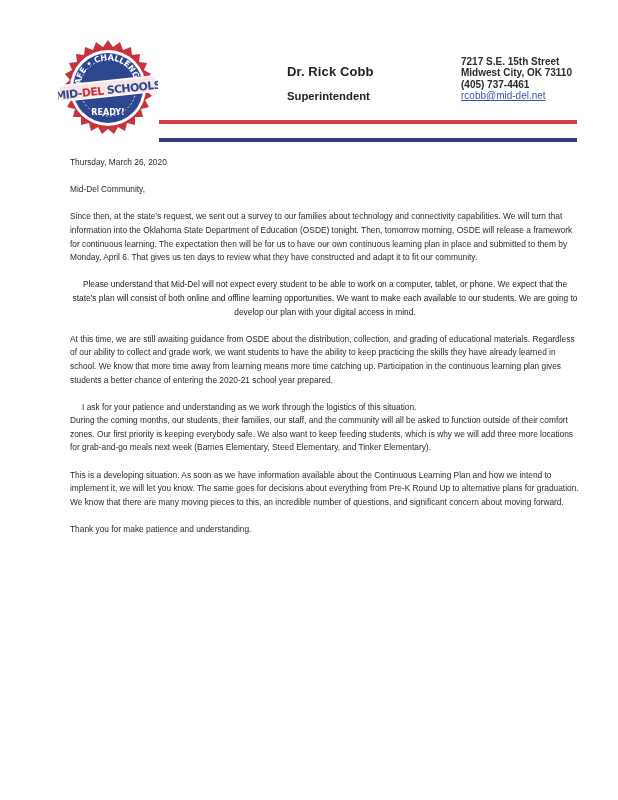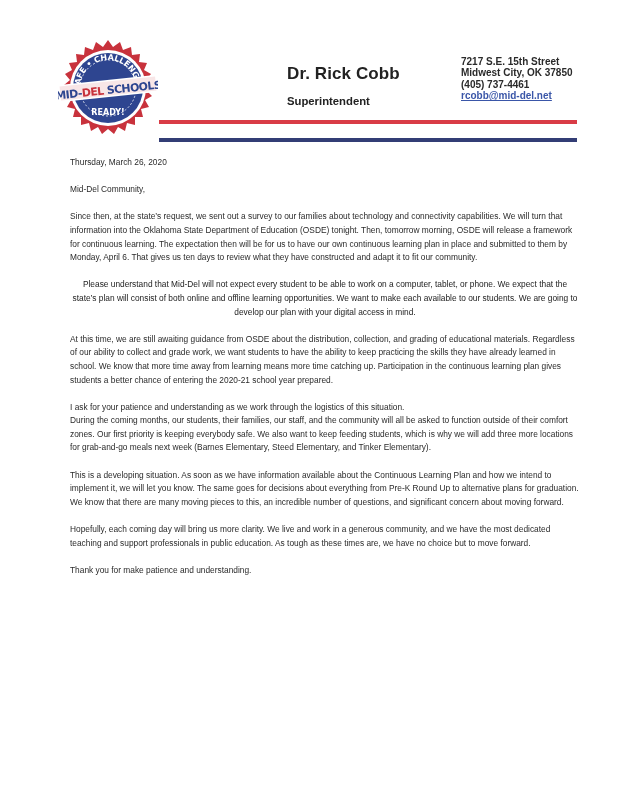--- a/index.html
+++ b/index.html
@@ -1,31 +1,31 @@
 <!DOCTYPE html>
 <html><head>
   <meta charset="utf-8">
   <style>
     html, body { margin: 0; padding: 0; background: #ffffff; }
     body { width: 618px; height: 800px; position: relative; overflow: hidden;
            font-family: "Liberation Sans", sans-serif; color: #1e1e1e; }
     .logo { position: absolute; left: 58px; top: 38px; width: 100px; height: 100px; }
     .name-block { position: absolute; left: 287px; top: 64px; }
-    .name { font-size: 17px; font-weight: bold; color: #222; letter-spacing: 0.1px; }
+    .name { font-size: 13px; font-weight: bold; color: #222; letter-spacing: 0.1px; }
     .title { font-size: 11.3px; font-weight: bold; color: #222; margin-top: 11px; }
     .addr { position: absolute; left: 461px; top: 56px; font-size: 10px; font-weight: bold;
             color: #2a2a2a; line-height: 11.4px; }
-    .addr a { color: #3a56a8; font-weight: bold; text-decoration: underline; }
+    .addr a { color: #3a56a8; font-weight: normal; text-decoration: underline; }
     .rule { position: absolute; left: 159px; width: 418px; height: 4px; }
     .rule.red { top: 120px; background: #d93c46; }
     .rule.navy { top: 138px; background: #333d75; }
     .body { position: absolute; left: 70px; top: 156px; width: 510px; font-size: 8.35px;
             line-height: 13.6px; color: #2b2b2b; }
     .body p { margin: 0 0 13.6px 0; }
-    .body p.tight { margin-bottom: 0; }
+    .body p.tight { margin-bottom: 0; margin-left: 12px; }
     .body p.bold { font-weight: normal; color: #1c1c1c; text-align: center; }
   </style>
 </head>
 <body>
 
 <div class="logo">
   <svg width="100" height="100" viewBox="0 0 100 100">
     <polygon fill="#c8323c" points="50,2 55,9 62,4 65,12 73,9 74,17 82,16 81,24 89,25 86,32 93,36 88,42 94,47 88,52 94,58 87,62 91,69 83,71 85,79 77,79 77,87 69,85 67,93 60,89 56,96 50,91 44,96 40,89 33,93 31,85 23,87 23,79 15,79 17,71 9,69 13,62 6,58 12,52 6,47 12,42 7,36 14,32 11,25 19,24 18,16 26,17 27,9 35,12 38,4 45,9"></polygon>
     <circle cx="50" cy="50" r="38" fill="#ffffff"></circle>
     <circle cx="50" cy="50" r="35" fill="#2e4590"></circle>
@@ -44,32 +44,31 @@
   </svg>
 </div>
 
 <div class="name-block">
   <div class="name">Dr. Rick Cobb</div>
   <div class="title">Superintendent</div>
 </div>
 
 <div class="addr">
   <div>7217 S.E. 15th Street</div>
-  <div>Midwest City, OK 37850</div>
+  <div>Midwest City, OK 73110</div>
   <div>(405) 737-4461</div>
   <div><a>rcobb@mid-del.net</a></div>
 </div>
 
 <div class="rule red"></div>
 <div class="rule navy"></div>
 
 <div class="body">
   <p>Thursday, March 26, 2020</p>
   <p>Mid-Del Community,</p>
   <p>Since then, at the state’s request, we sent out a survey to our families about technology and connectivity capabilities. We will turn that information into the Oklahoma State Department of Education (OSDE) tonight. Then, tomorrow morning, OSDE will release a framework for continuous learning. The expectation then will be for us to have our own continuous learning plan in place and submitted to them by Monday, April 6. That gives us ten days to review what they have constructed and adapt it to fit our community.</p>
   <p class="bold">Please understand that Mid-Del will not expect every student to be able to work on a computer, tablet, or phone. We expect that the state’s plan will consist of both online and offline learning opportunities. We want to make each available to our students. We are going to develop our plan with your digital access in mind.</p>
   <p>At this time, we are still awaiting guidance from OSDE about the distribution, collection, and grading of educational materials. Regardless of our ability to collect and grade work, we want students to have the ability to keep practicing the skills they have already learned in school. We know that more time away from learning means more time catching up. Participation in the continuous learning plan gives students a better chance of entering the 2020-21 school year prepared.</p>
   <p class="tight">I ask for your patience and understanding as we work through the logistics of this situation.</p>
   <p>During the coming months, our students, their families, our staff, and the community will all be asked to function outside of their comfort zones. Our first priority is keeping everybody safe. We also want to keep feeding students, which is why we will add three more locations for grab-and-go meals next week (Barnes Elementary, Steed Elementary, and Tinker Elementary).</p>
   <p>This is a developing situation. As soon as we have information available about the Continuous Learning Plan and how we intend to implement it, we will let you know. The same goes for decisions about everything from Pre-K Round Up to alternative plans for graduation. We know that there are many moving pieces to this, an incredible number of questions, and significant concern about moving forward.</p>
-  <p>Hopefully, each coming day will bring us more clarity. We live and work in a generous community, and we have the most dedicated teaching and support professionals in public education. As tough as these times are, we have no choice but to move forward.</p>
   <p>Thank you for make patience and understanding.</p>
 </div>
 
 </body></html>

